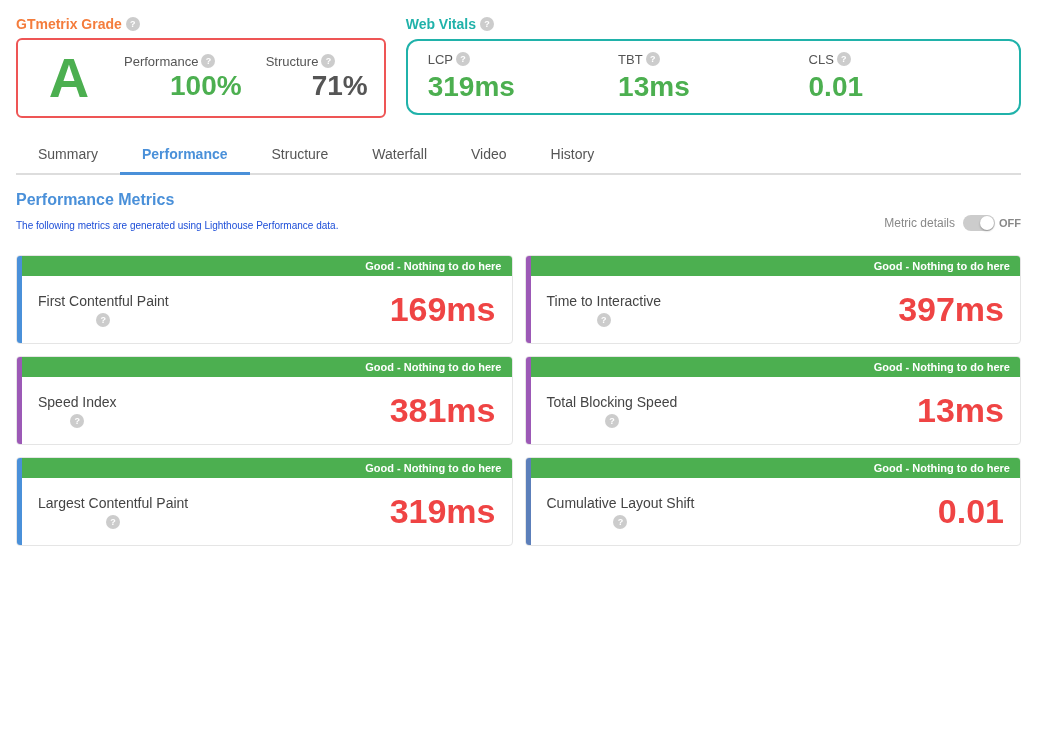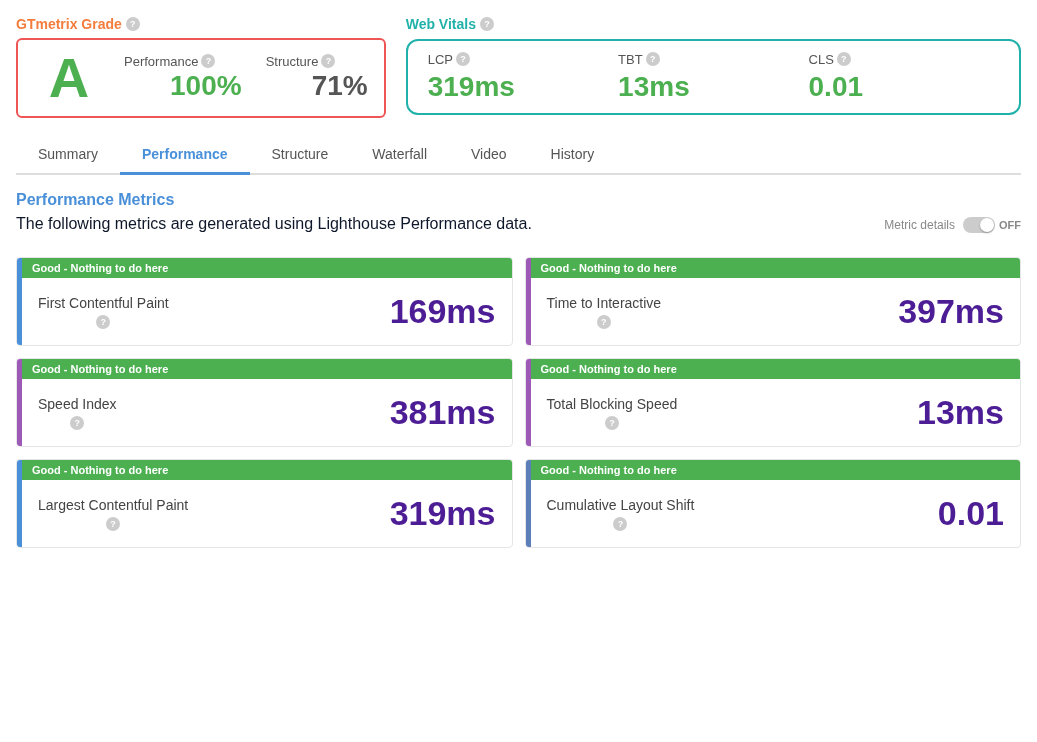--- a/index.html
+++ b/index.html
@@ -173,22 +173,22 @@
 
     
     .section-title {
       color: #4a90d9;
       font-size: 16px;
       font-weight: bold;
       margin-bottom: 6px;
     }
 
     .section-desc {
-      font-size: 16px;
-      color: #0f172a;
+      font-size: 10px;
+      color: #1d4ed8;
       margin-bottom: 12px;
     }
 
     .metric-details-row {
       display: flex;
       justify-content: flex-end;
       align-items: center;
       gap: 8px;
       margin-bottom: 12px;
       font-size: 12px;
@@ -251,21 +251,21 @@
       flex-direction: column;
       flex: 1;
     }
 
     .metric-status-bar {
       background: #4caf50;
       color: #fff;
       font-size: 11px;
       font-weight: bold;
       padding: 4px 10px;
-      text-align: left;
+      text-align: right;
     }
 
     .metric-body {
       display: flex;
       align-items: center;
       justify-content: space-between;
       padding: 14px 16px;
     }
 
     .metric-name {
@@ -273,21 +273,21 @@
       color: #444;
       display: flex;
       align-items: center;
       gap: 4px;
       flex-direction: column;
     }
 
     .metric-value {
       font-size: 34px;
       font-weight: bold;
-      color: #4c1d95;
+      color: #ef4444;
     }
 
     
     .bar-blue { background: #4a90d9; }
     .bar-purple { background: #9c59b6; }
     .bar-indigo { background: #5c7fba; }
   </style>
 </head>
 <body>
 

